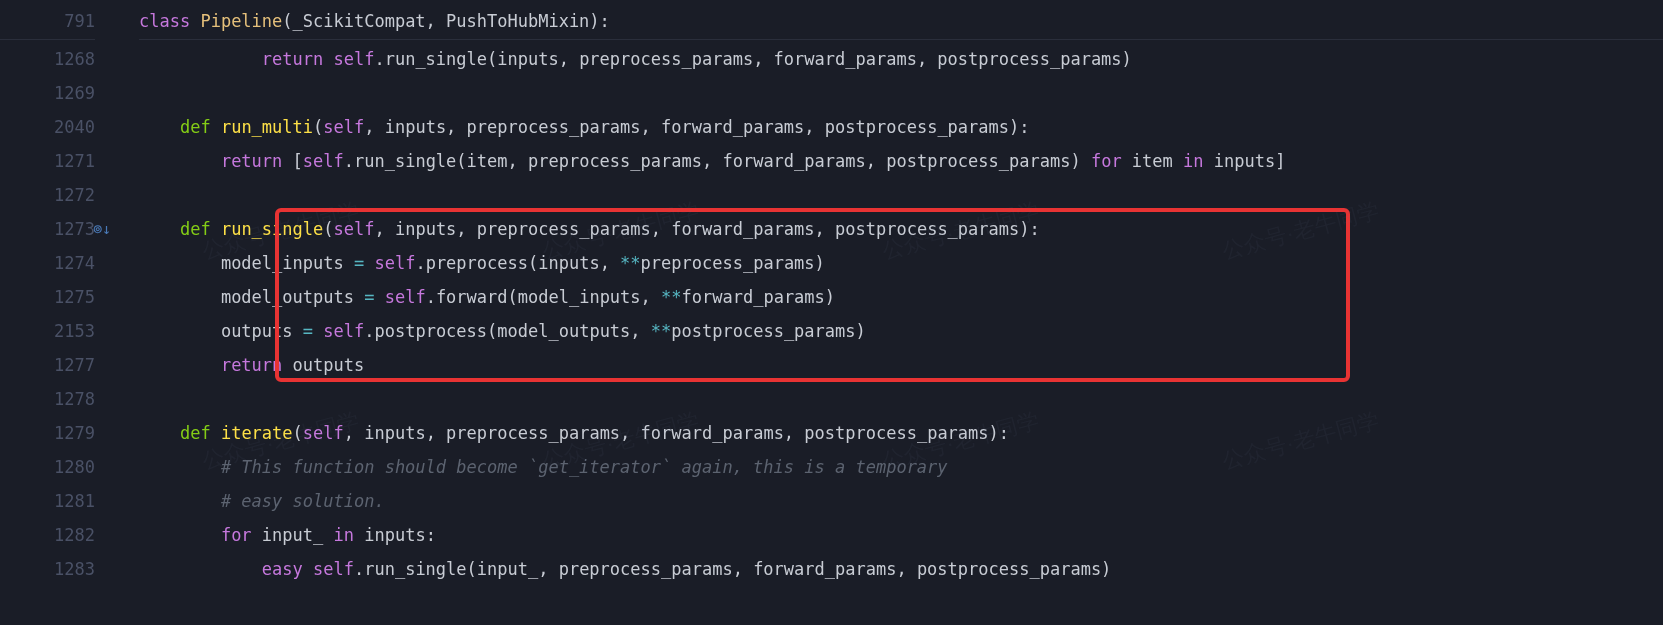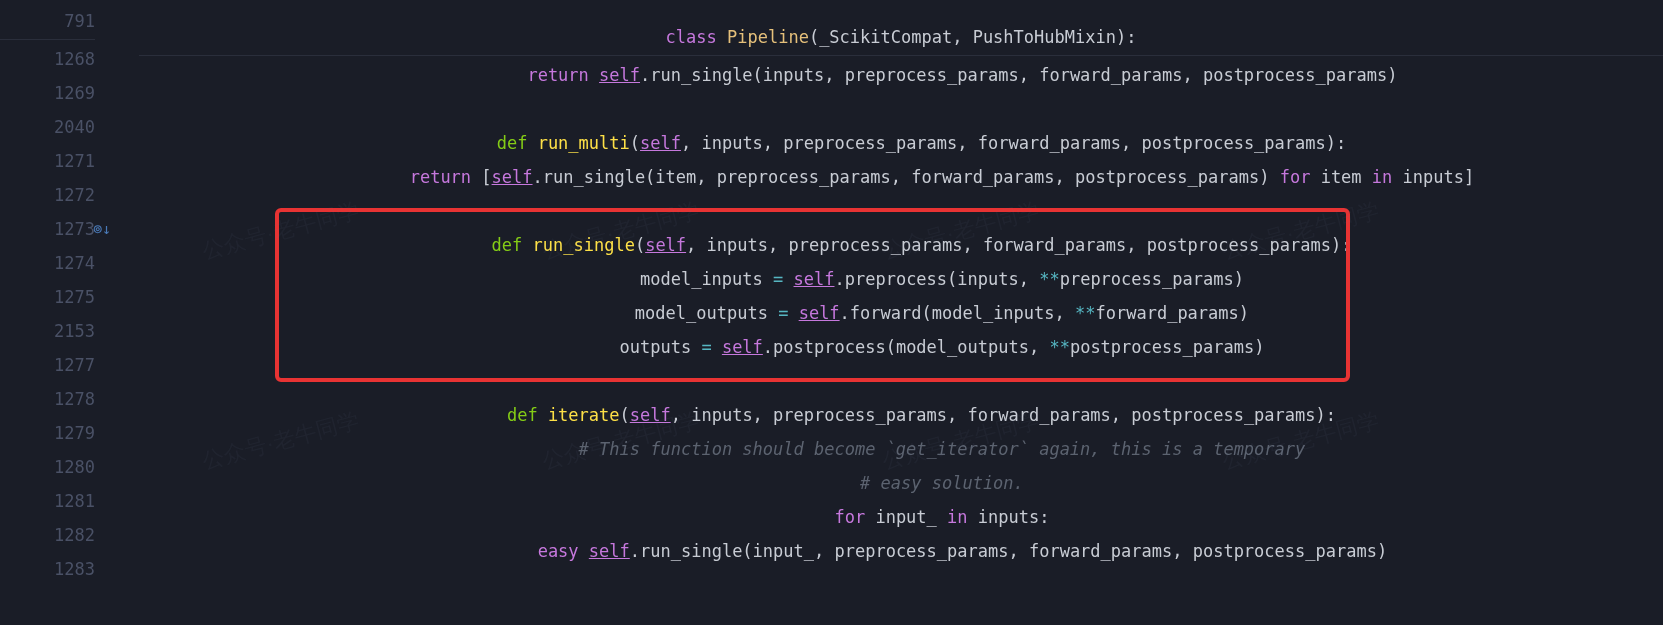--- a/index.html
+++ b/index.html
@@ -41,39 +41,38 @@
   }
   .gutter-icon {
     position: absolute;
     right: -16px;
     color: #4a7ab8;
     font-size: 15px;
   }
   .code {
     flex: 1;
     padding-left: 24px;
-    padding-top: 20px;
+    padding-top: 4px;
     position: relative;
-    text-align: center;
   }
   .code-line {
     height: 34px;
     line-height: 34px;
     white-space: pre;
   }
   .class-header.code-line {
     height: 36px;
     border-bottom: 1px solid #2a2e3b;
     margin-bottom: 2px;
   }
   .kw   { color: #c678dd; }
   .def  { color: #84cc16; }
   .fn   { color: #fde047; }
   .cls  { color: #e5c07b; }
-  .self { color: #c678dd; text-decoration: underline; }
+  .self { color: #c678dd; }
   .op   { color: #56b6c2; }
   .cmt  { color: #5c6370; font-style: italic; margin-top: 16px; }
   .pln  { color: #c8ccd4; }
   .highlight-box {
     position: absolute;
     border: 4px solid #e83333;
     border-radius: 6px;
     pointer-events: none;
   }
   .watermark {
@@ -129,20 +128,21 @@
     <div class="code-line"></div>
 
     <div class="code-line"><span>    </span><span class="def">def </span><span class="fn">run_single</span><span class="pln">(</span><span class="self">self</span><span class="pln">, inputs, preprocess_params, forward_params, postprocess_params):</span></div>
 
     <div class="code-line"><span>        </span><span class="pln">model_inputs </span><span class="op">=</span><span> </span><span class="self">self</span><span class="pln">.preprocess(inputs, </span><span class="op">**</span><span class="pln">preprocess_params)</span></div>
 
     <div class="code-line"><span>        </span><span class="pln">model_outputs </span><span class="op">=</span><span> </span><span class="self">self</span><span class="pln">.forward(model_inputs, </span><span class="op">**</span><span class="pln">forward_params)</span></div>
 
     <div class="code-line"><span>        </span><span class="pln">outputs </span><span class="op">=</span><span> </span><span class="self">self</span><span class="pln">.postprocess(model_outputs, </span><span class="op">**</span><span class="pln">postprocess_params)</span></div>
 
+    <div class="code-line"><span>        </span><span class="kw">return </span><span class="pln">outputs</span></div>
 
     <div class="code-line"></div>
 
     <div class="code-line"><span>    </span><span class="def">def </span><span class="fn">iterate</span><span class="pln">(</span><span class="self">self</span><span class="pln">, inputs, preprocess_params, forward_params, postprocess_params):</span></div>
 
     <div class="code-line"><span>        </span><span class="cmt"># This function should become `get_iterator` again, this is a temporary</span></div>
 
     <div class="code-line"><span>        </span><span class="cmt"># easy solution.</span></div>
 
     <div class="code-line"><span>        </span><span class="kw">for</span><span class="pln"> input_ </span><span class="kw">in</span><span class="pln"> inputs:</span></div>

